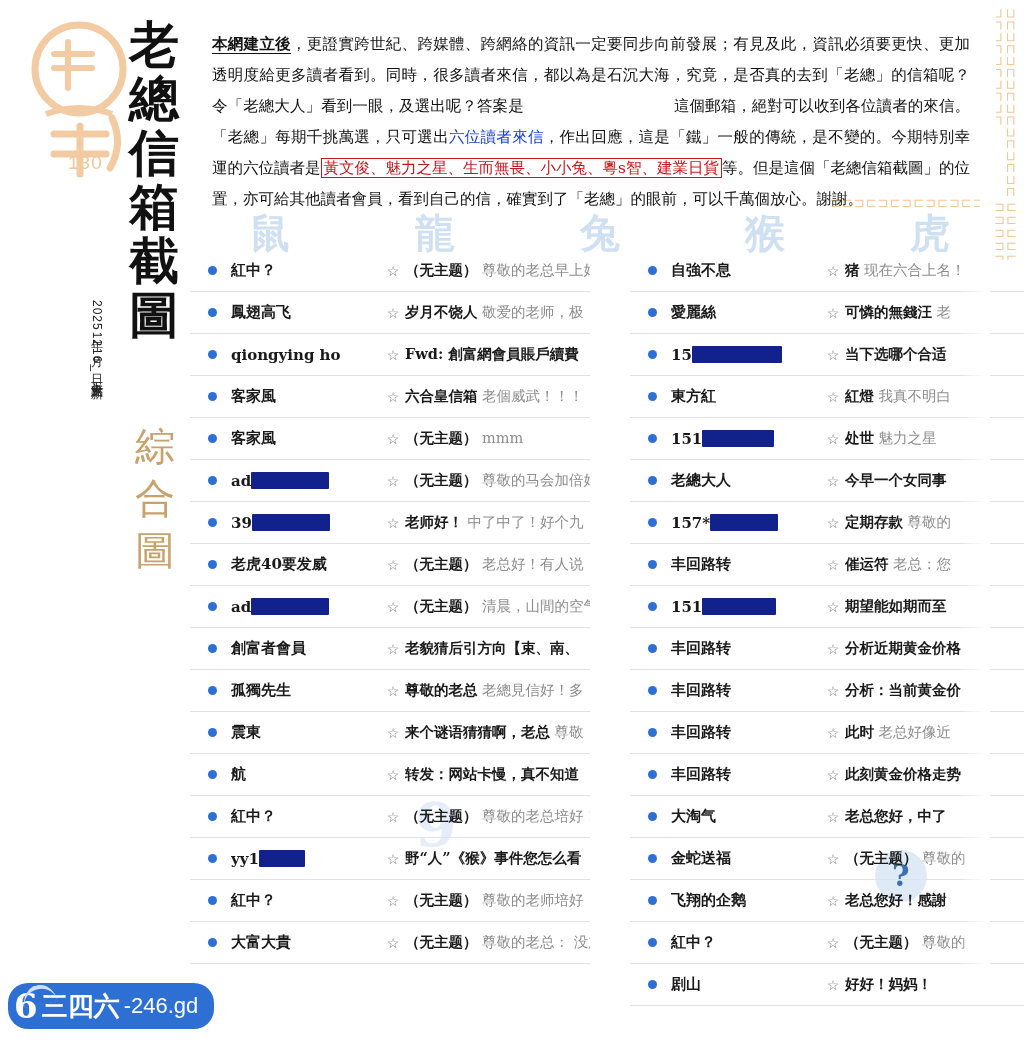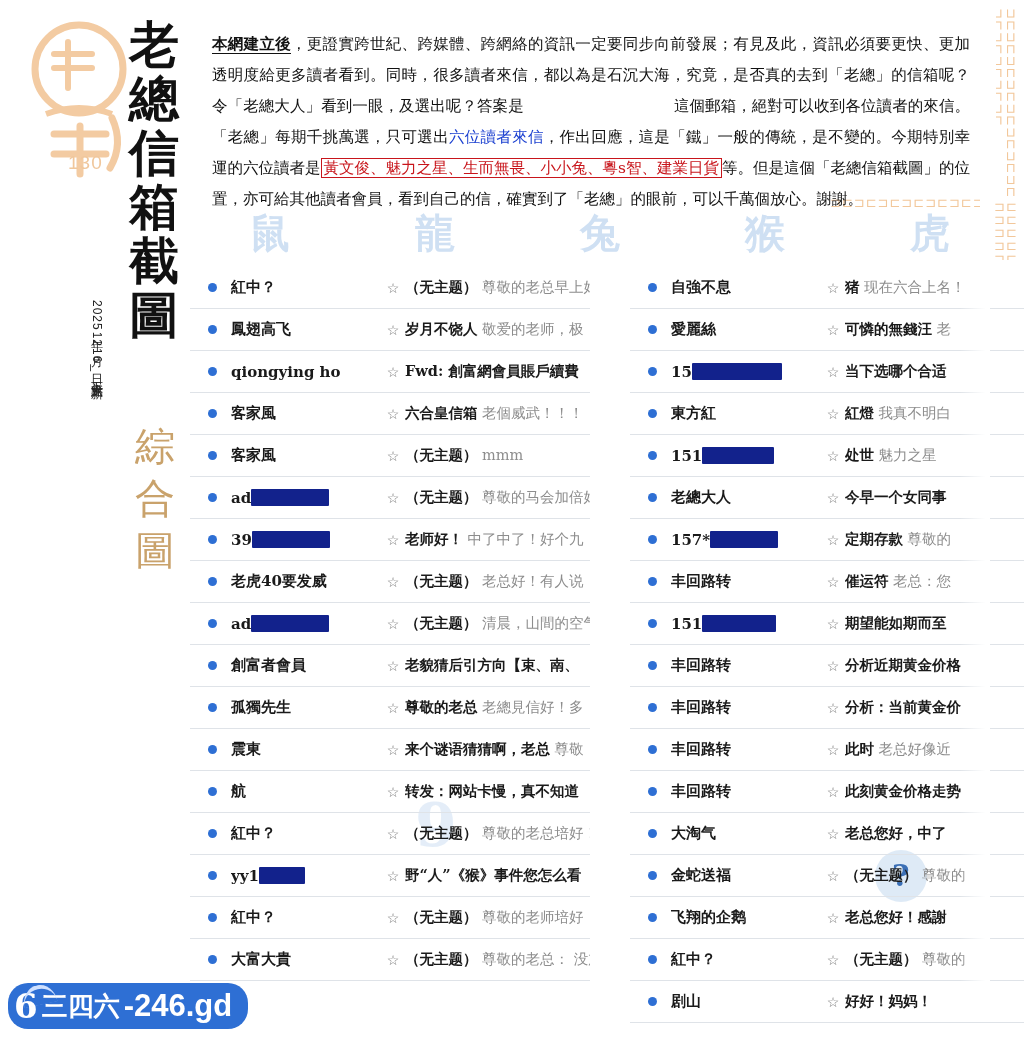--- a/index.html
+++ b/index.html
@@ -113,21 +113,21 @@
   }
 
   
   .mail-wrap {
     position:absolute;
     left:190px; top:250px;
     width:800px; height:745px;
   }
   .mail-col {
     position:absolute;
-    top:17px;
+    top:0;
     width:400px;
   }
   .mail-col.left { left:0; }
   .mail-col.right { left:440px; }
 
   .mail-row {
     position:relative;
     height:42px;
     border-bottom:1px solid #dfe3e8;
     display:flex;
@@ -219,21 +219,21 @@
     line-height:34px;
   }
   .bl-cn {
     font-family:"DejaVu Serif", serif;
     font-size:26px; font-weight:bold;
     color:#ffffff; line-height:30px;
     margin-right:4px;
   }
   .bl-dom {
     font-family:"Liberation Sans", sans-serif;
-    font-size:31px; font-weight:bold;
+    font-size:22px; font-weight:normal;
     color:#ffffff; line-height:28px;
   }
   .bl-swoosh {
     position:absolute; left:14px; top:2px;
     width:34px; height:20px;
     border-top:4px solid #cfe0ff;
     border-radius:50%/100% 100% 0 0;
     transform:rotate(-12deg);
   }
 </style>

